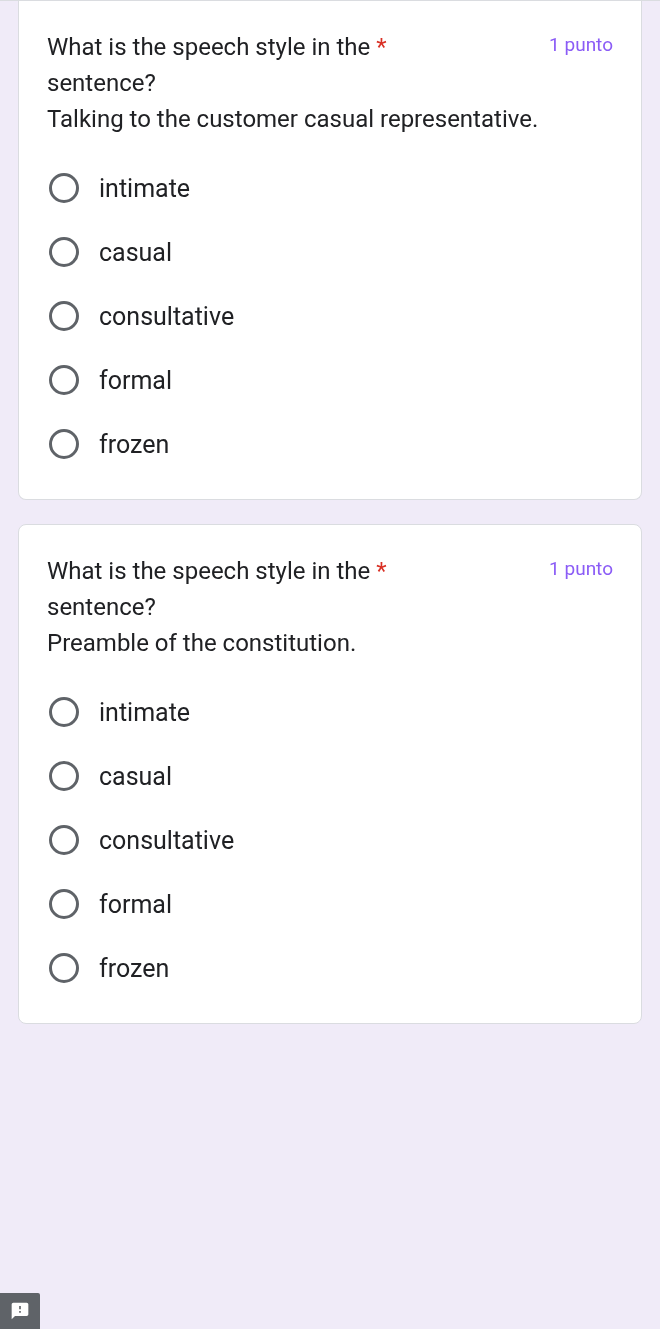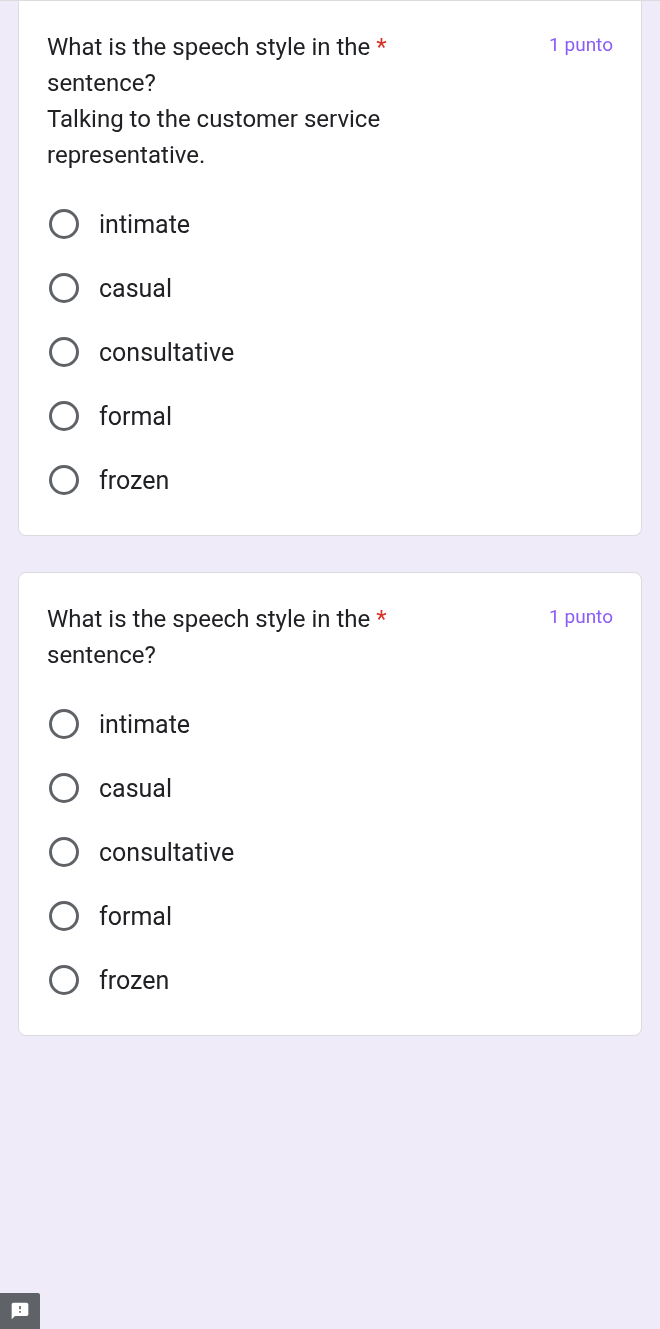--- a/index.html
+++ b/index.html
@@ -16,21 +16,21 @@
     }
     .top-border {
       height: 1px;
       background: #dadce0;
       width: 100%;
     }
     .card {
       background: #fff;
       border: 1px solid #dadce0;
       border-radius: 8px;
-      margin: 0 18px 36px 18px;
+      margin: 0 18px 24px 18px;
       padding: 28px 28px 40px 28px;
     }
     .card-first {
       border-top-left-radius: 0;
       border-top-right-radius: 0;
       border-top: none;
       margin-top: 0;
     }
     .question-header {
       display: flex;
@@ -97,21 +97,21 @@
 
 <div class="top-border"></div>
 
 <div class="card card-first">
   <div class="question-header">
     <div class="question-text">
       <span>What is the speech style in the </span><span class="required-asterisk">*</span>
       <br>
       <span>sentence?</span>
       <br>
-      <span>Talking to the customer service representative.</span>
+      <span>Talking to the customer casual representative.</span>
     </div>
     <div class="points">1 punto</div>
   </div>
   <div class="options">
     <div class="option">
       <div class="radio"></div>
       <span class="option-label">intimate</span>
     </div>
     <div class="option">
       <div class="radio"></div>
@@ -132,20 +132,21 @@
   </div>
 </div>
 
 <div class="card">
   <div class="question-header">
     <div class="question-text">
       <span>What is the speech style in the </span><span class="required-asterisk">*</span>
       <br>
       <span>sentence?</span>
       <br>
+      <span>Preamble of the constitution.</span>
     </div>
     <div class="points">1 punto</div>
   </div>
   <div class="options">
     <div class="option">
       <div class="radio"></div>
       <span class="option-label">intimate</span>
     </div>
     <div class="option">
       <div class="radio"></div>

